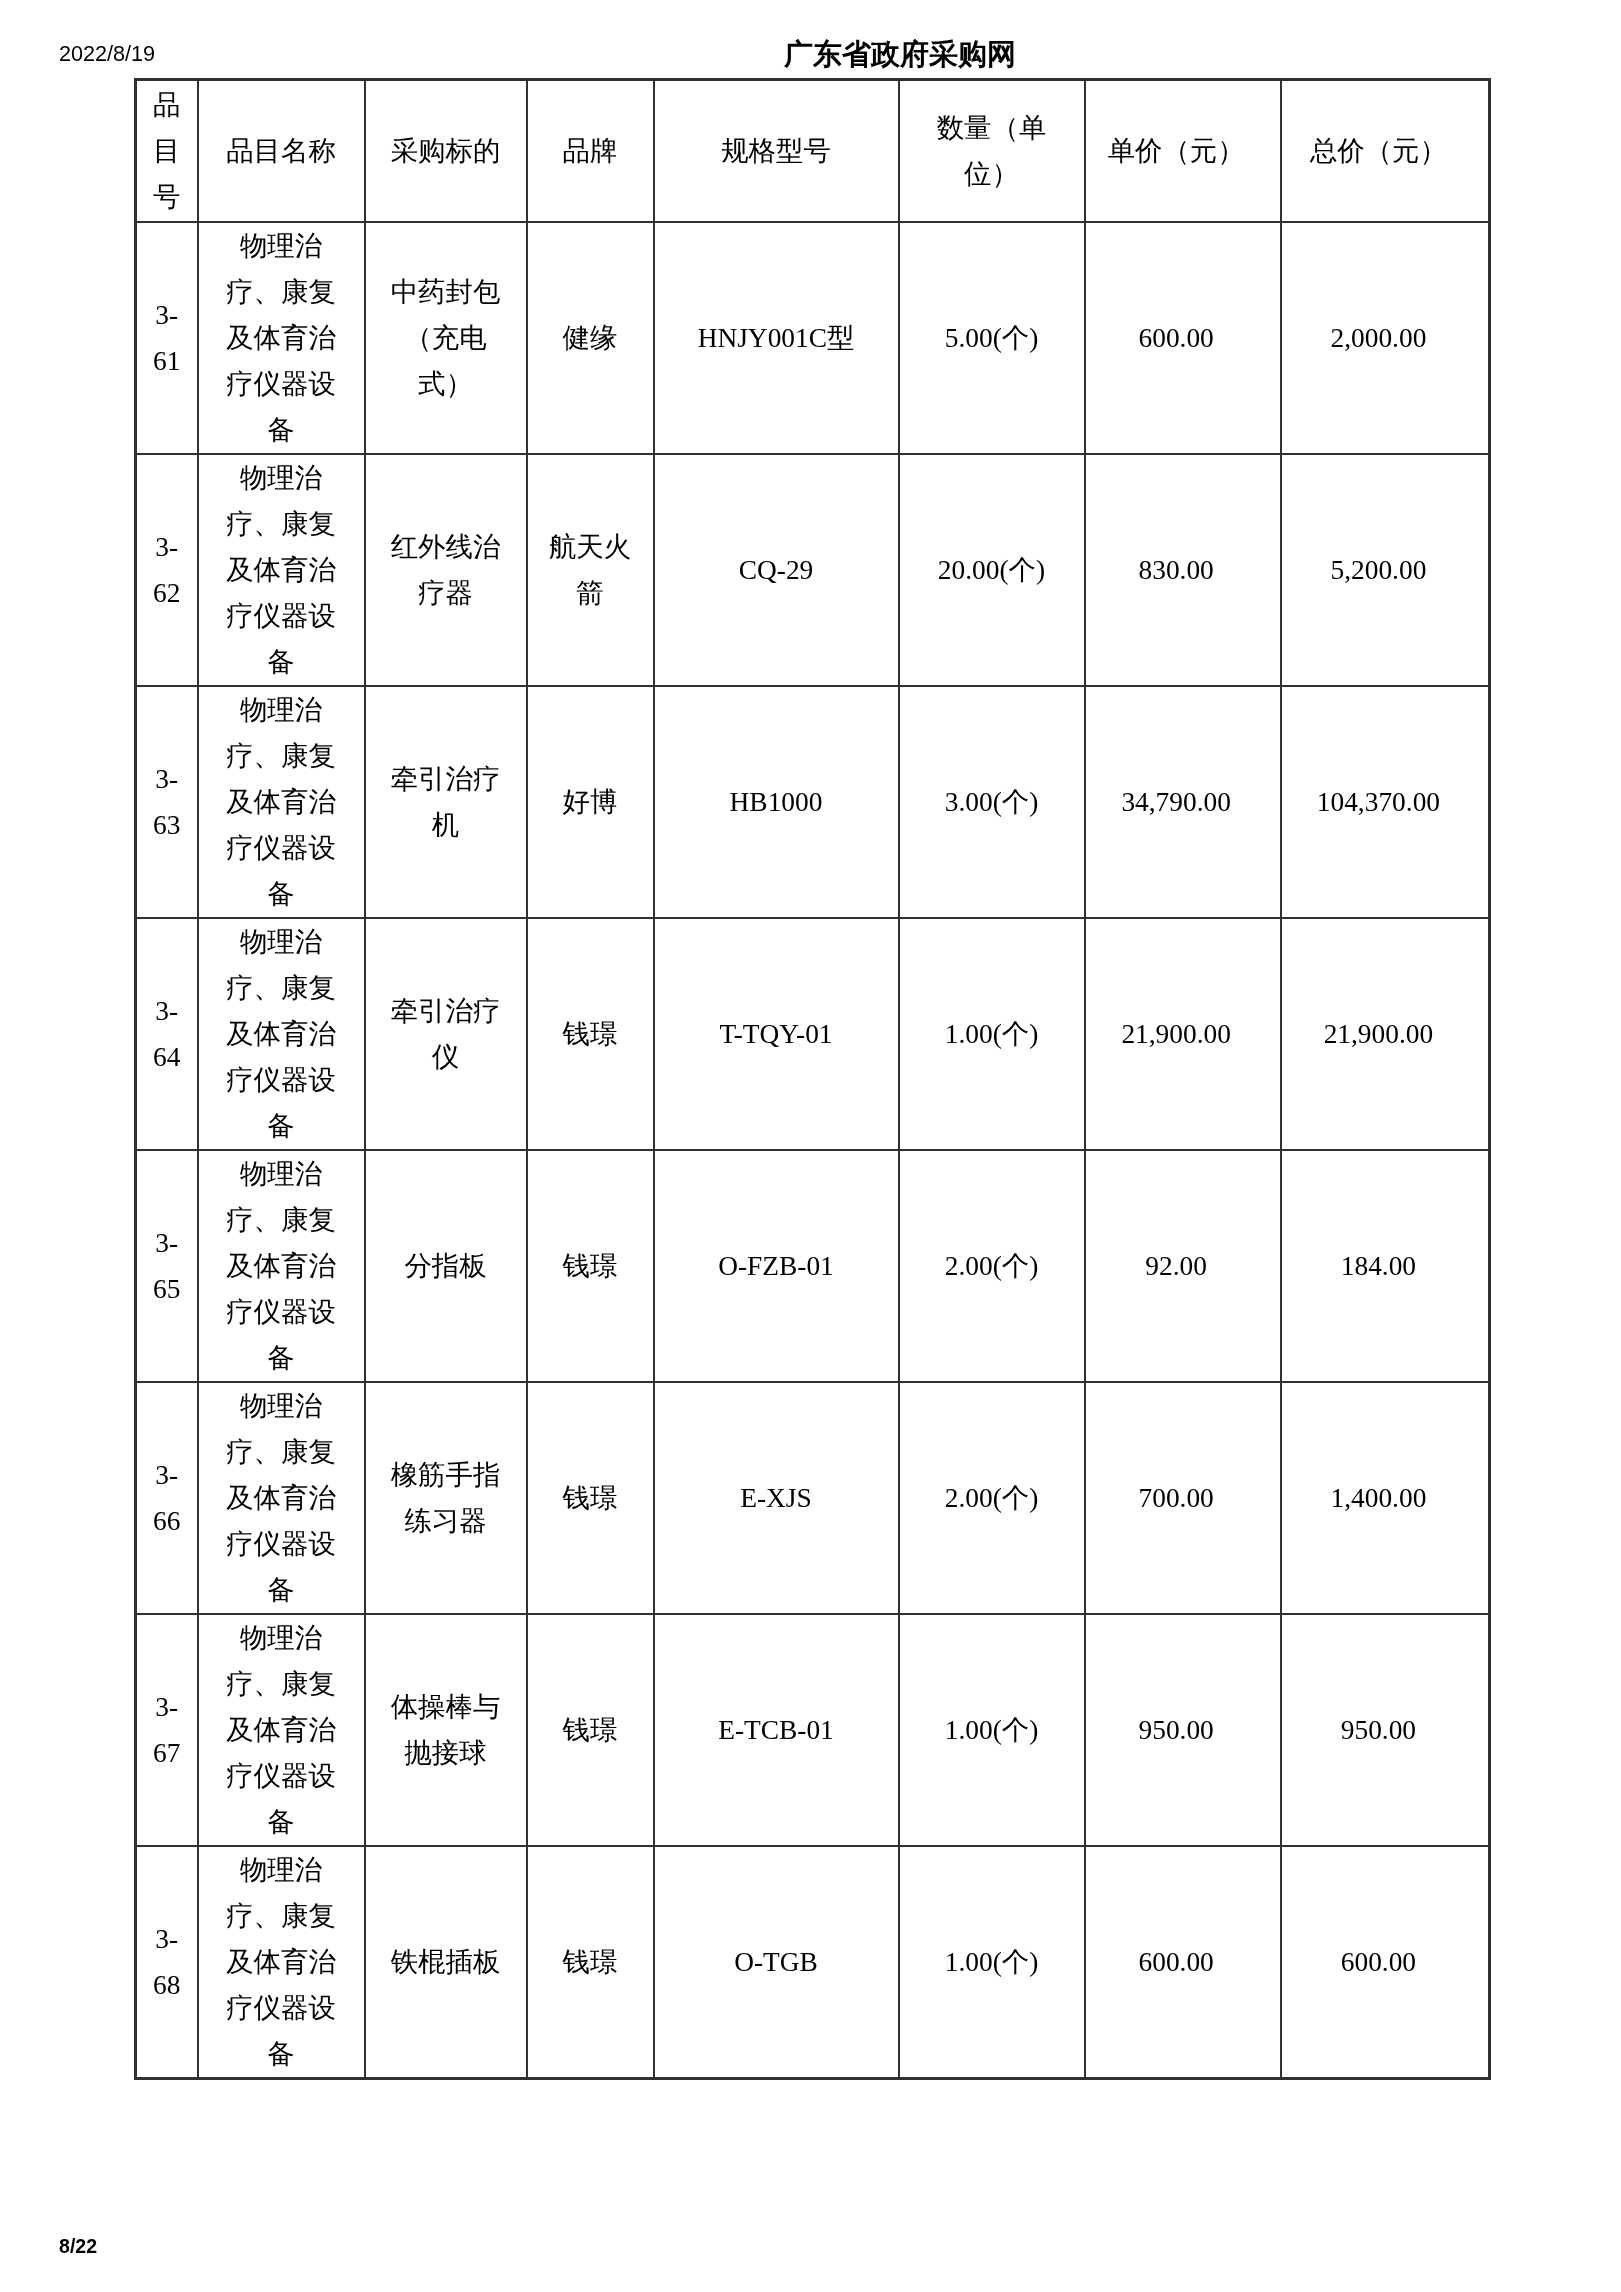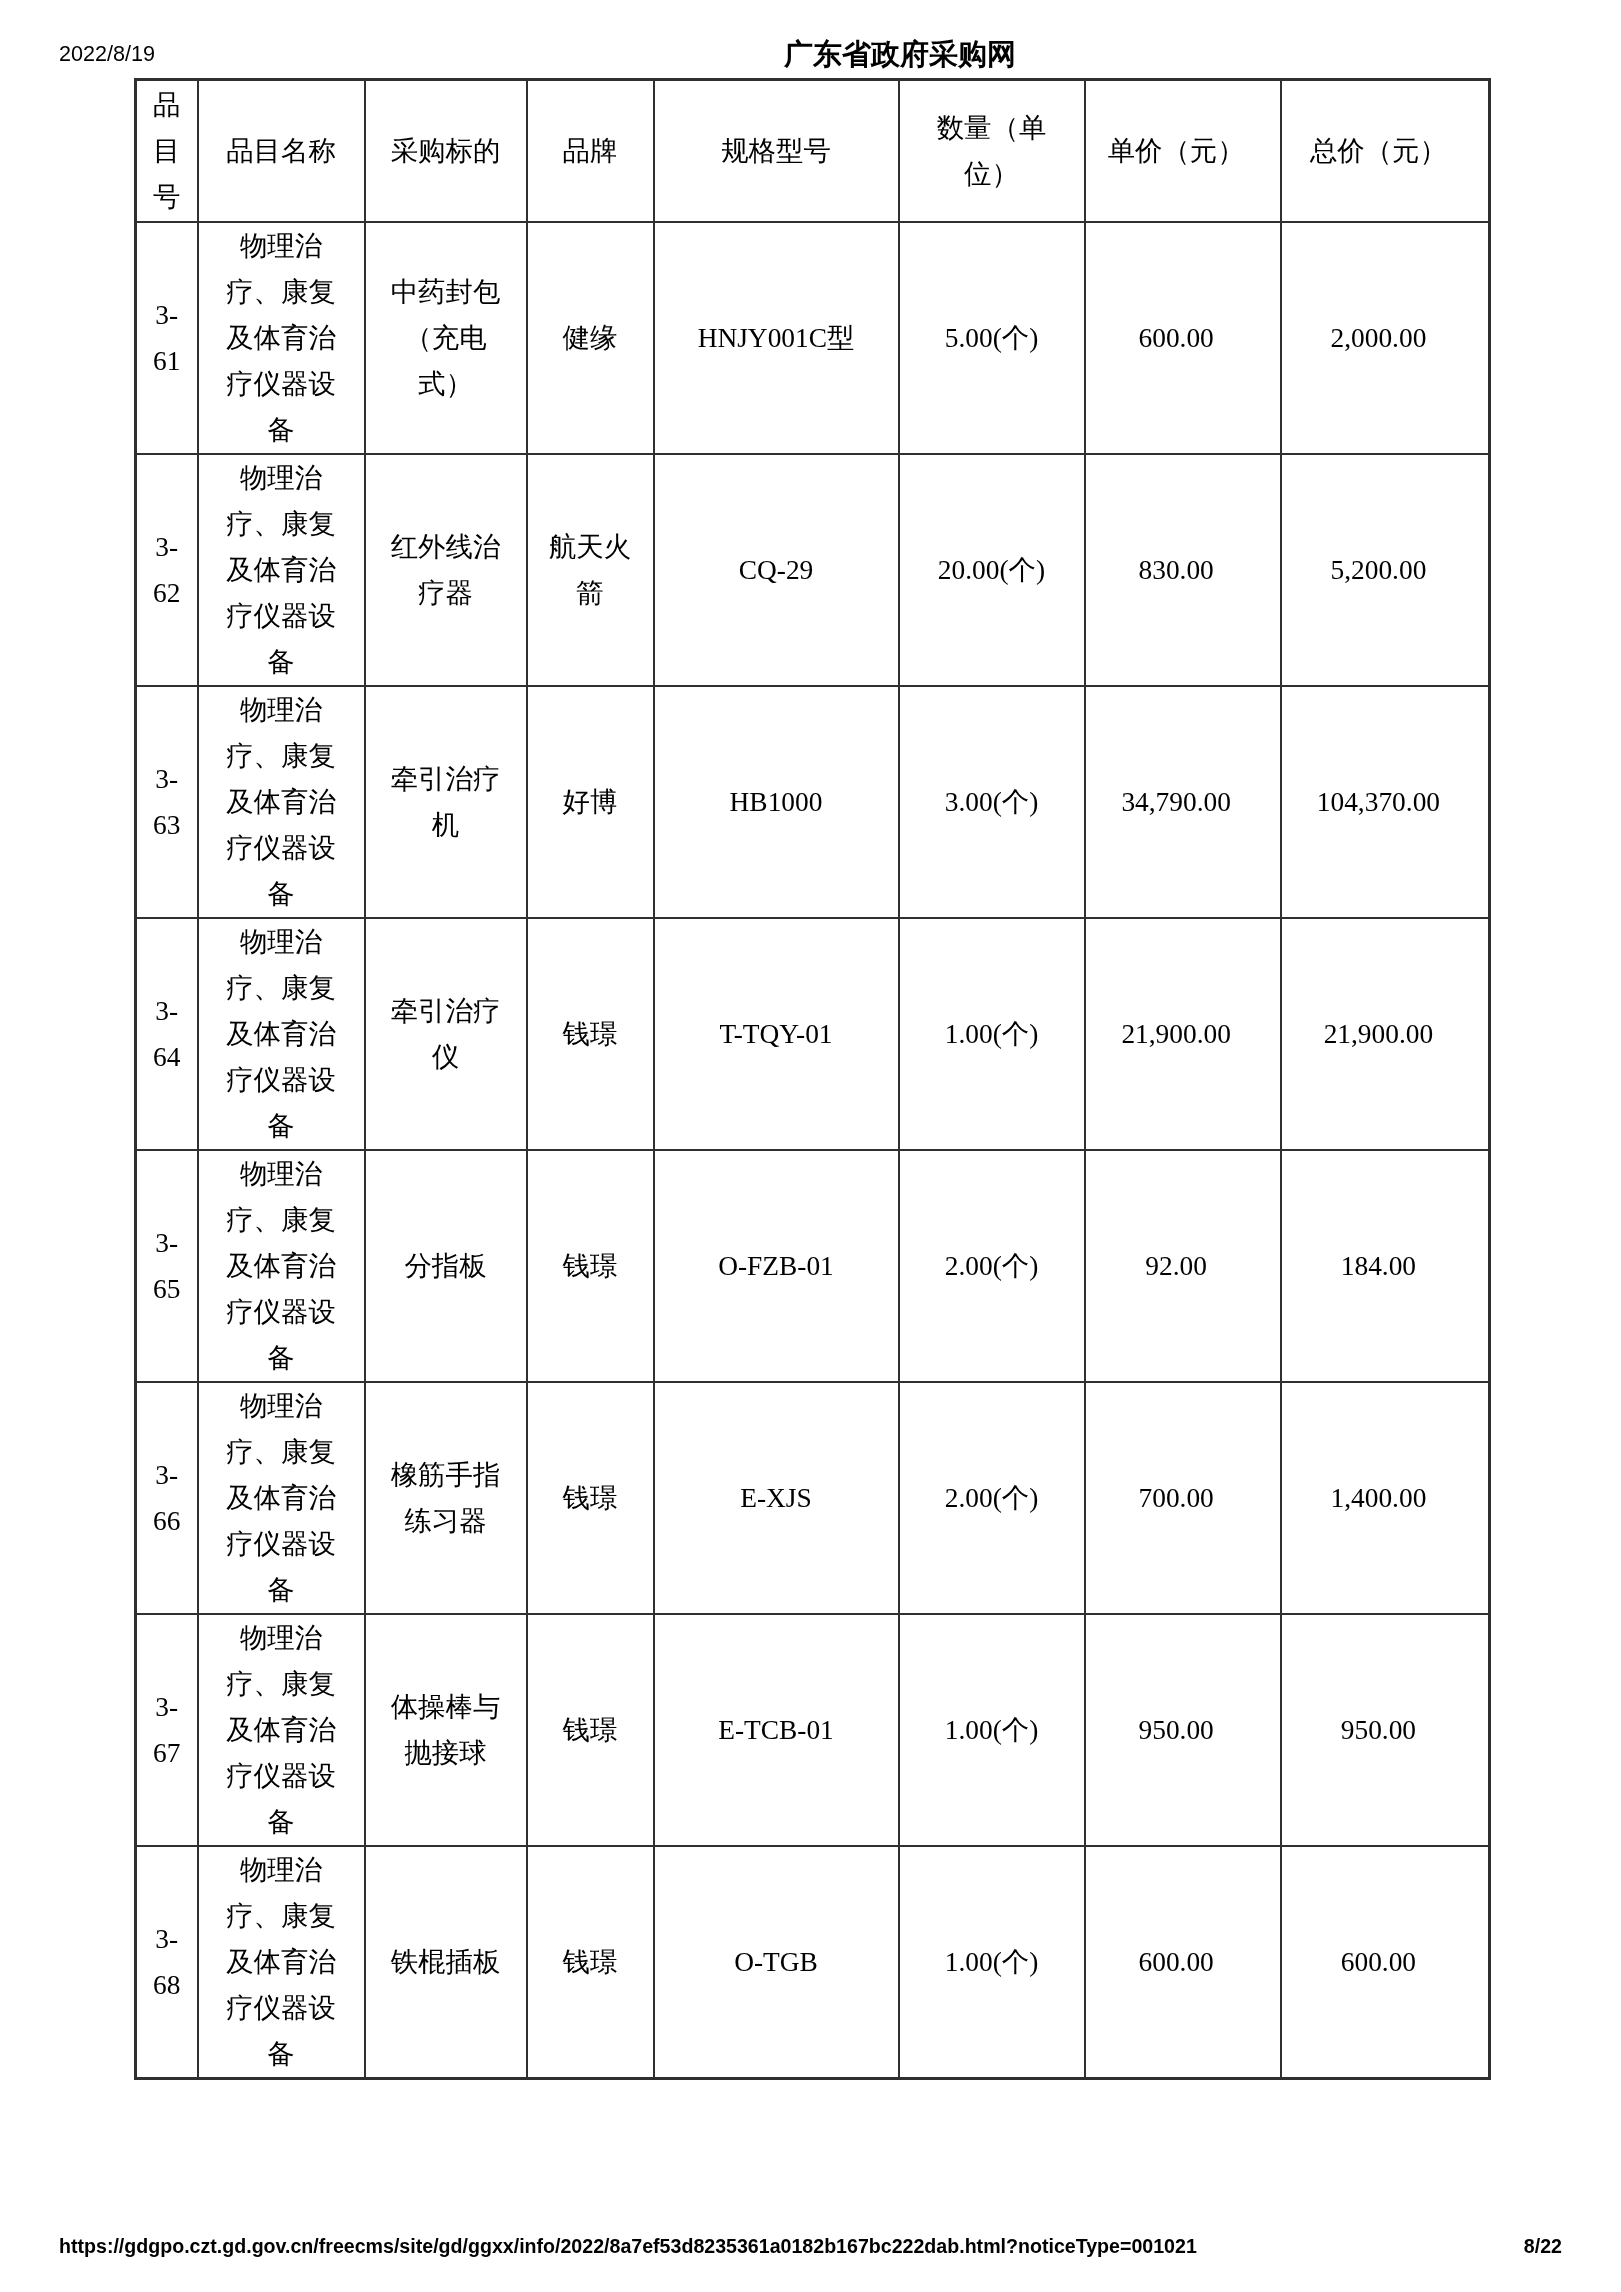--- a/index.html
+++ b/index.html
@@ -209,16 +209,15 @@
       <td>钱璟</td>
       <td>O-TGB</td>
       <td>1.00(个)</td>
       <td class="num">600.00</td>
       <td class="num">600.00</td>
     </tr>
   </tbody>
 </table>
 
 <div class="print-footer">
-  <span class="url">https://gdgpo.czt.gd.gov.cn/freecms/site/gd/ggxx/info/2022/8a7ef53d8235361a0182b167bc222dab.html?noticeType=001021</span>
   <span class="pagenum">8/22</span>
 </div>
 
 
 </body></html>

